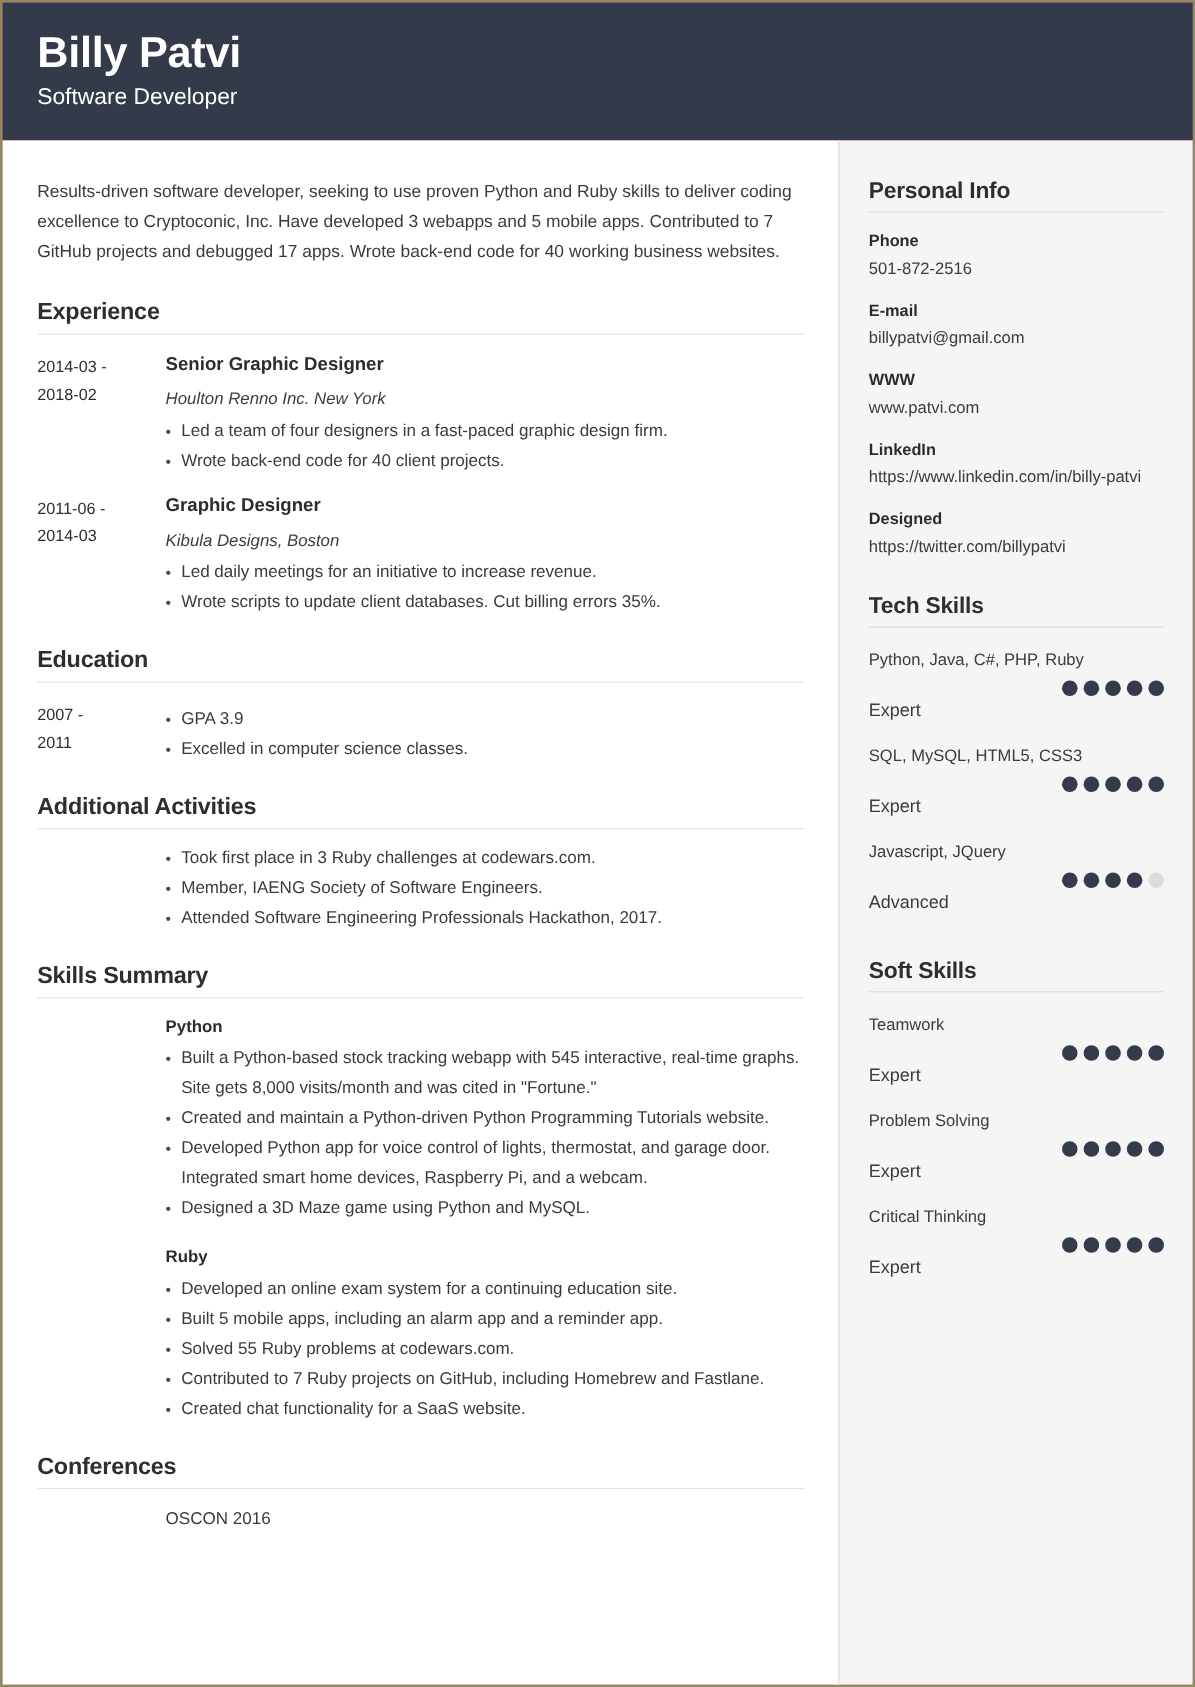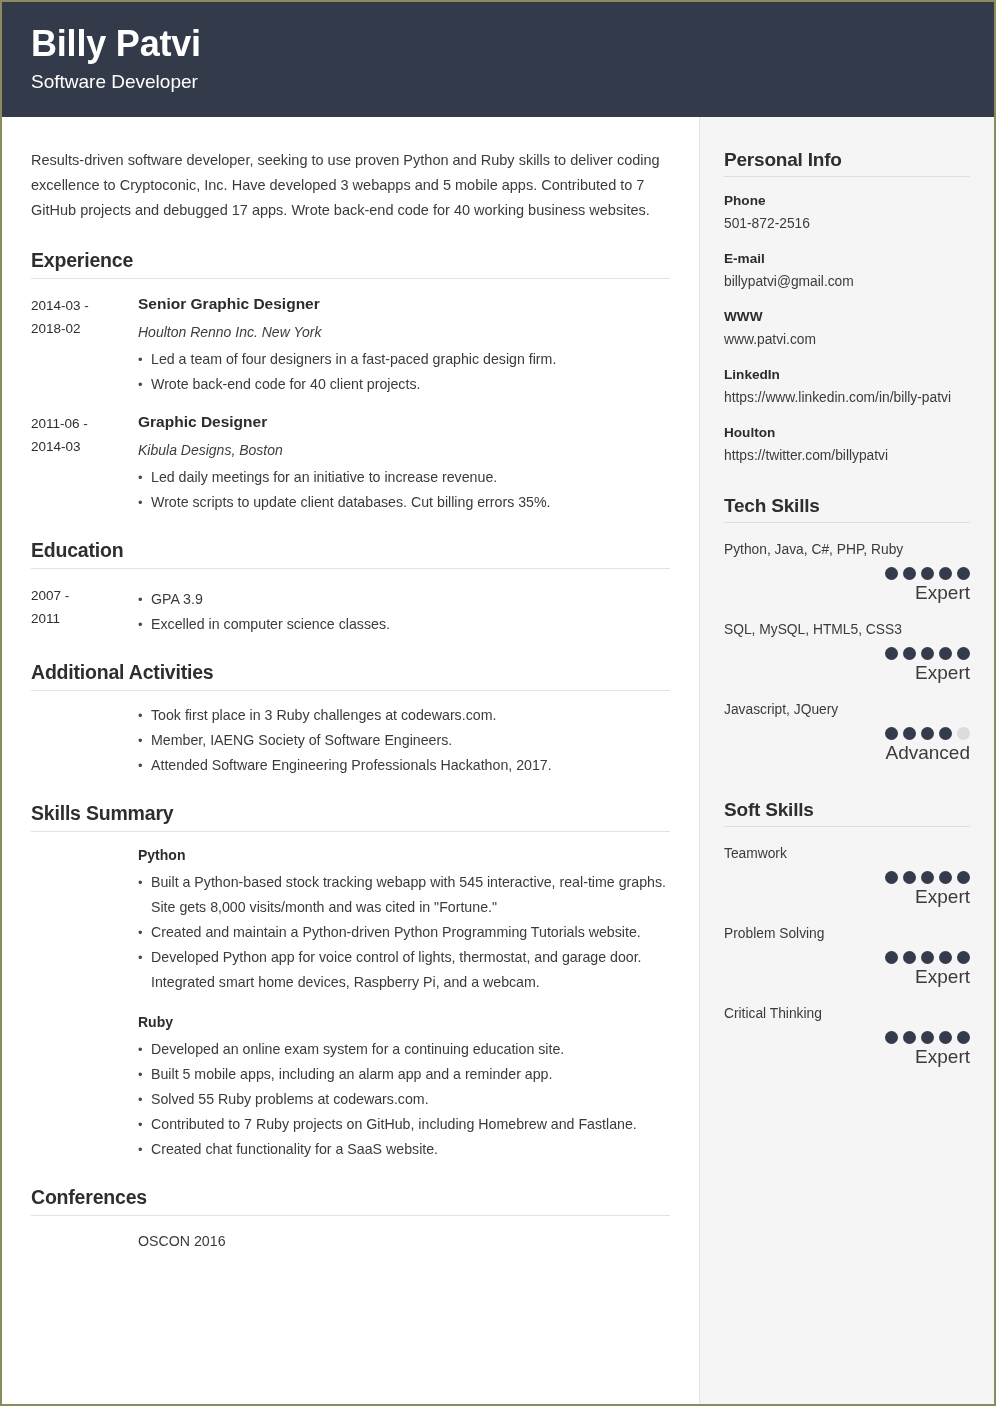--- a/index.html
+++ b/index.html
@@ -205,22 +205,21 @@
     margin-top: 7px;
   }
   .dot {
     width: 13px;
     height: 13px;
     border-radius: 50%;
     background: #dcdcdc;
   }
   .dot.filled { background: #343b4a; }
   .skill-level {
-    text-align: right;
-    font-size: 19px;
+    font-size: 15px;
     color: #3b3b3b;
     line-height: 20px;
     margin-top: 3px;
   }
 </style>
 </head>
 <body>
 
 <div class="page">
 
@@ -299,20 +298,21 @@
       <div class="section sec-skills">
         <div class="section-title">Skills Summary</div>
         <div class="indent-block">
 
           <div class="skillgroup">
             <div class="skillgroup-title">Python</div>
             <ul class="bullets">
               <li>Built a Python-based stock tracking webapp with 545 interactive, real-time graphs. Site gets 8,000 visits/month and was cited in "Fortune."</li>
               <li>Created and maintain a Python-driven Python Programming Tutorials website.</li>
               <li>Developed Python app for voice control of lights, thermostat, and garage door. Integrated smart home devices, Raspberry Pi, and a webcam.</li>
+              <li>Designed a 3D Maze game using Python and MySQL.</li>
             </ul>
           </div>
 
           <div class="skillgroup">
             <div class="skillgroup-title">Ruby</div>
             <ul class="bullets">
               <li>Developed an online exam system for a continuing education site.</li>
               <li>Built 5 mobile apps, including an alarm app and a reminder app.</li>
               <li>Solved 55 Ruby problems at codewars.com.</li>
               <li>Contributed to 7 Ruby projects on GitHub, including Homebrew and Fastlane.</li>
@@ -345,21 +345,21 @@
         </div>
         <div class="contact-item">
           <div class="contact-label">WWW</div>
           <div class="contact-value">www.patvi.com</div>
         </div>
         <div class="contact-item">
           <div class="contact-label">LinkedIn</div>
           <div class="contact-value">https://www.linkedin.com/in/billy-patvi</div>
         </div>
         <div class="contact-item">
-          <div class="contact-label">Houlton</div>
+          <div class="contact-label">Designed</div>
           <div class="contact-value">https://twitter.com/billypatvi</div>
         </div>
       </div>
 
       <div class="side-sec-tech">
         <div class="side-title">Tech Skills</div>
 
         <div class="skill-row">
           <div class="skill-name">Python, Java, C#, PHP, Ruby</div>
           <div class="dots">

